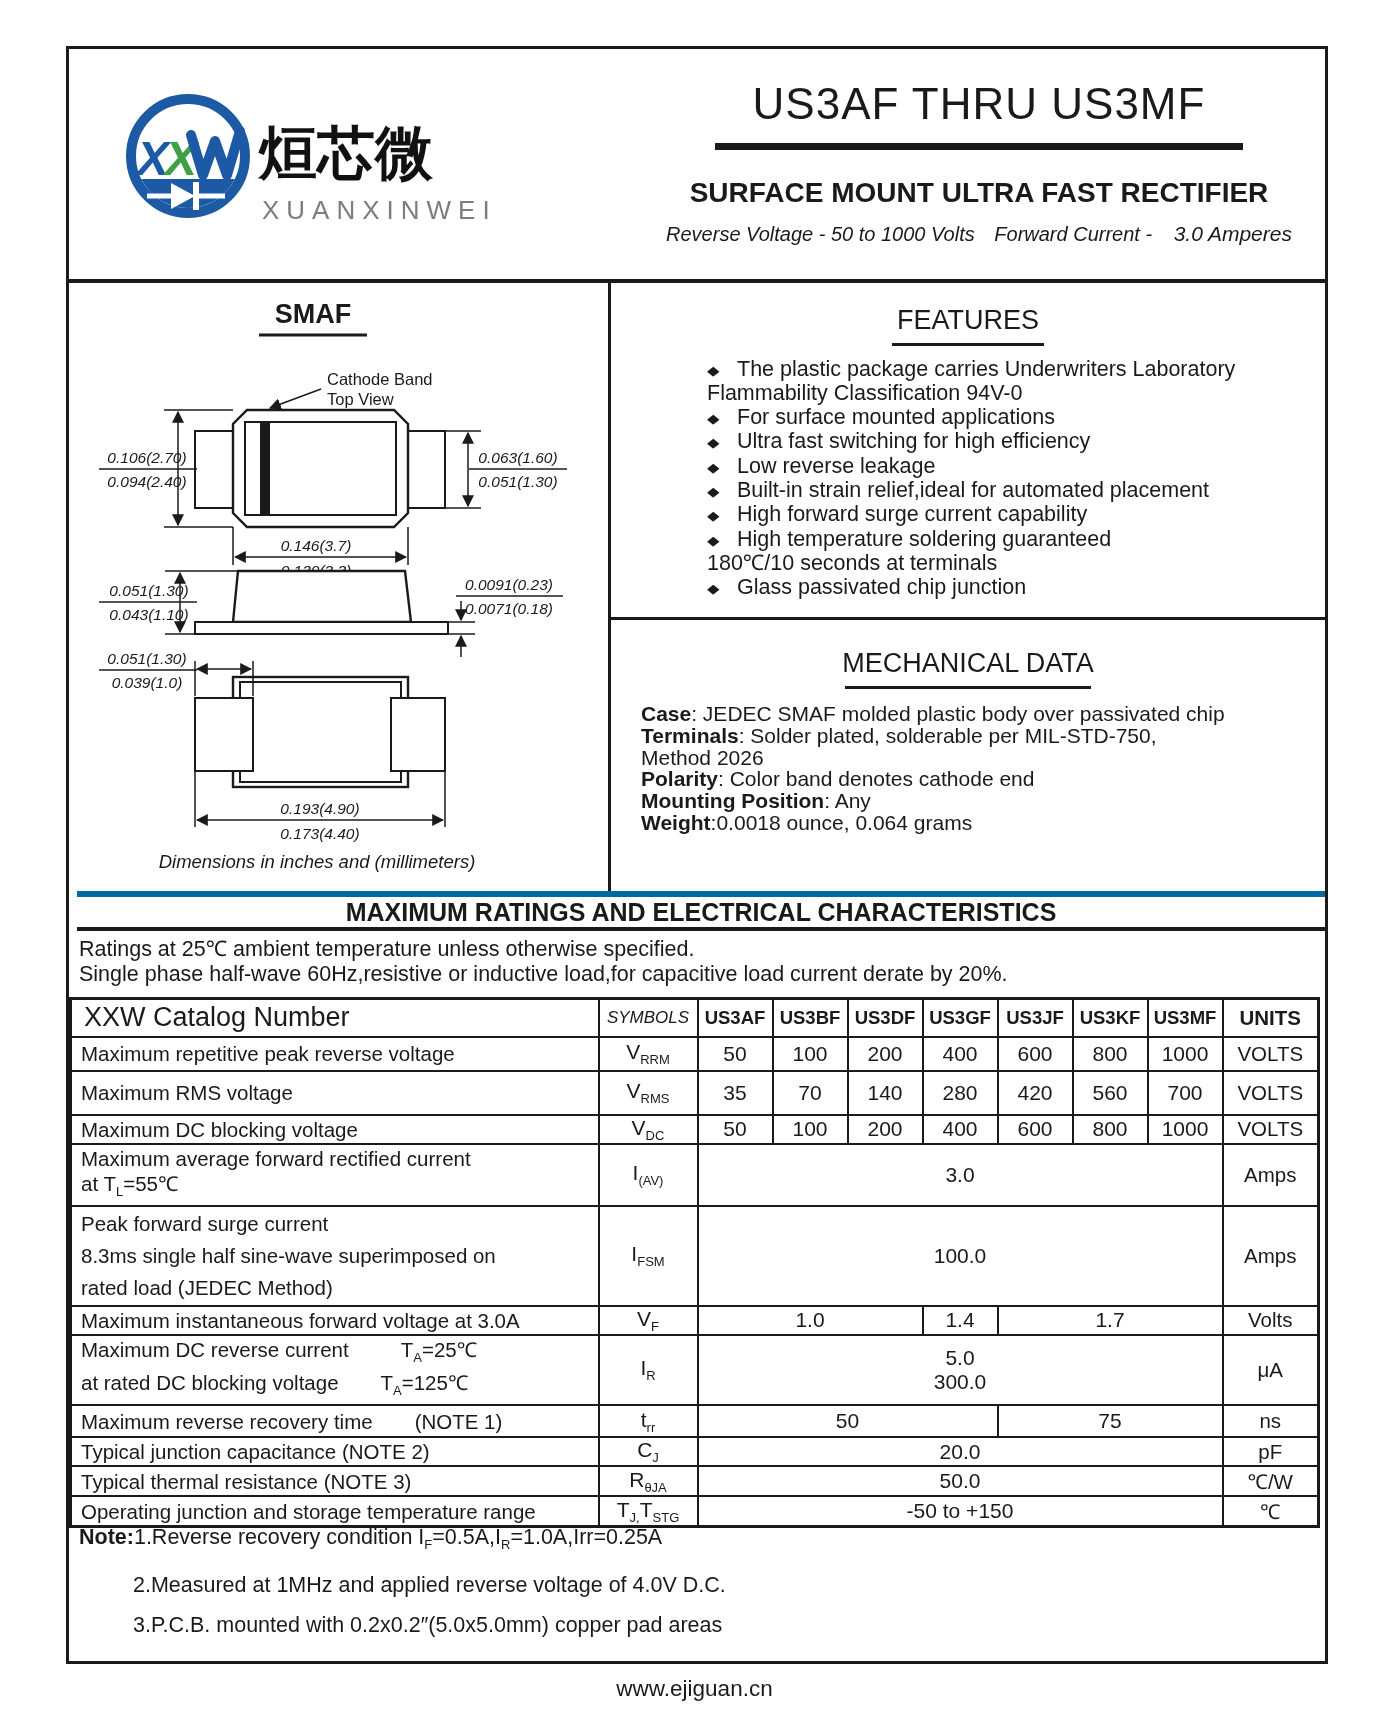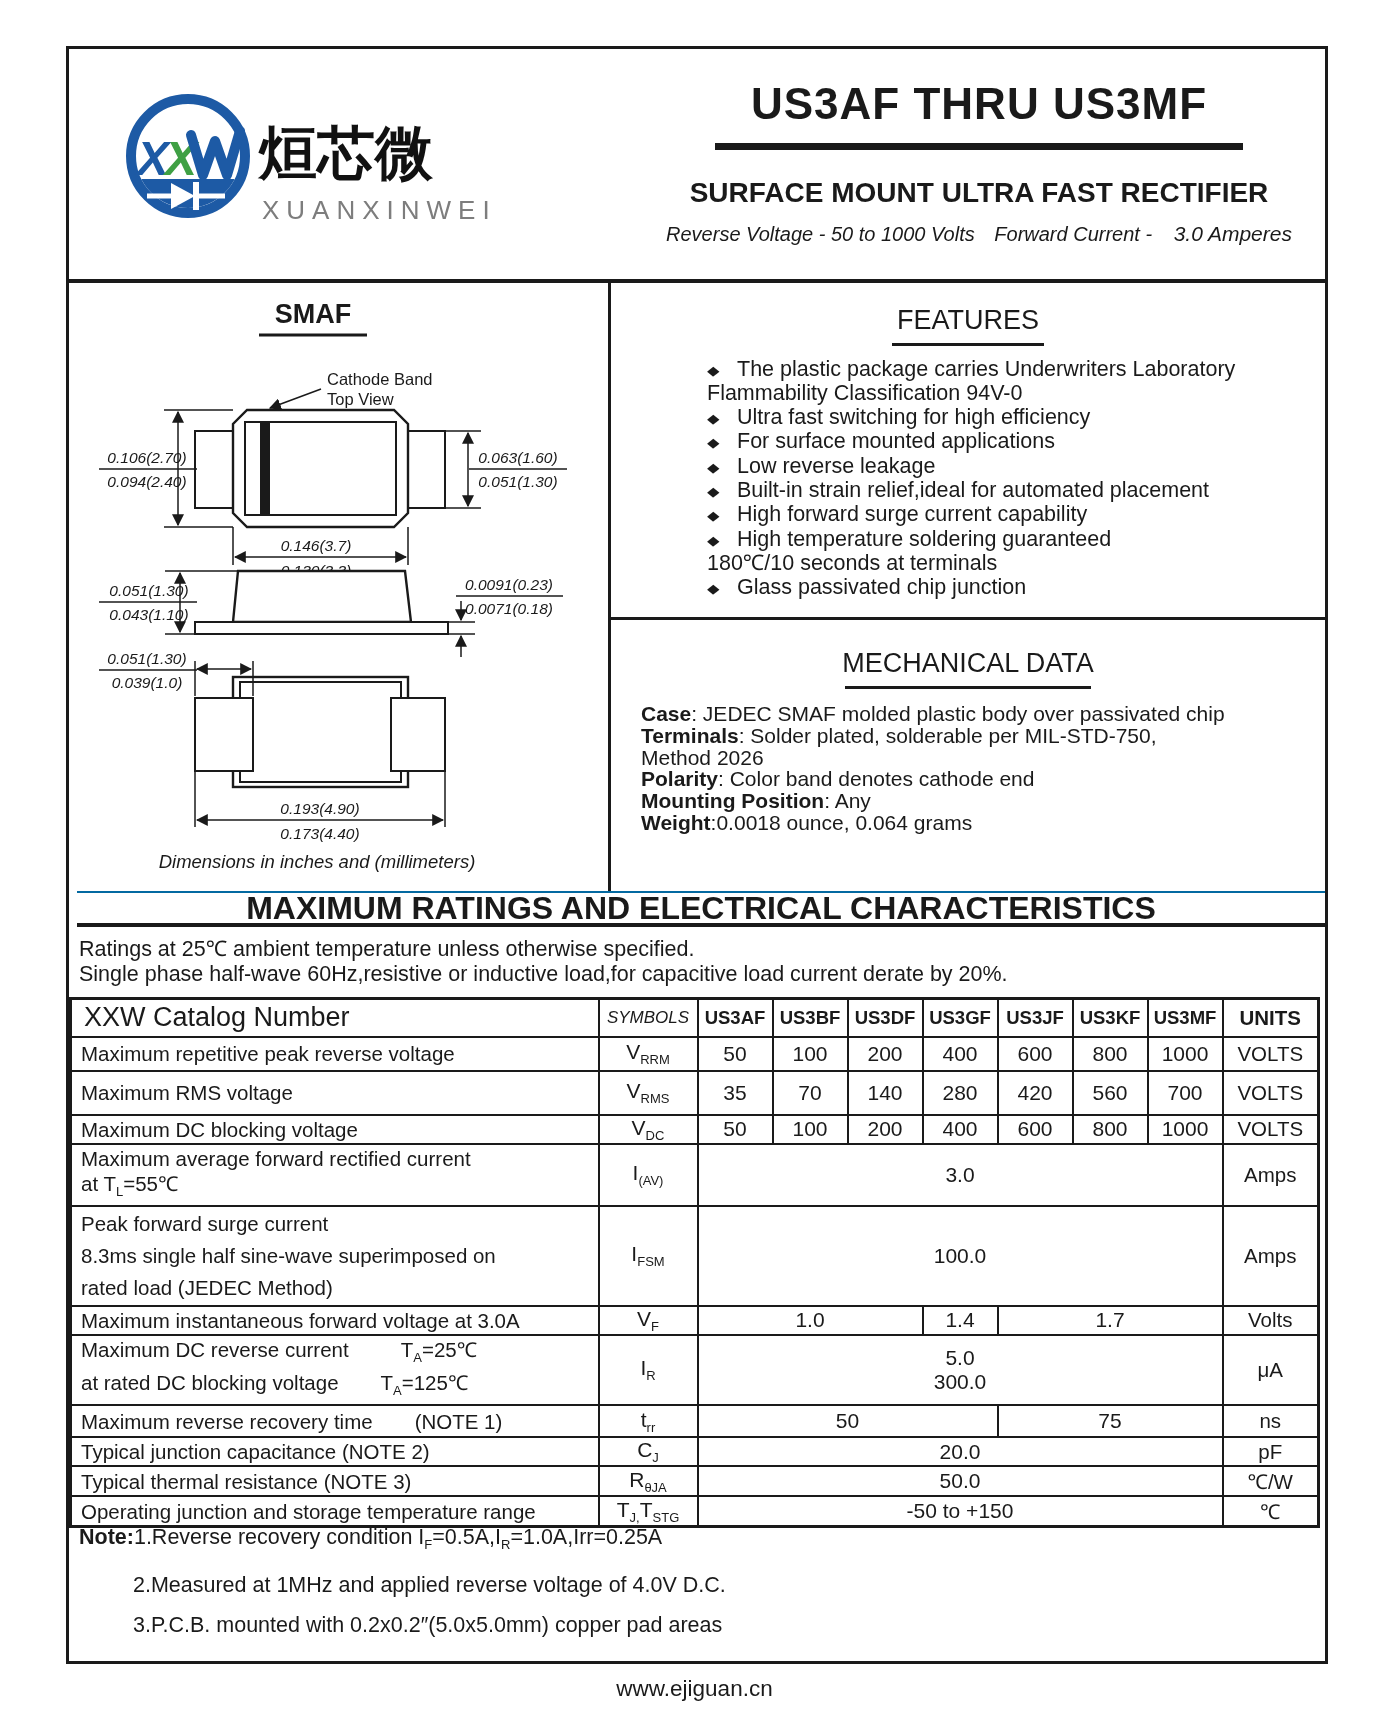--- a/index.html
+++ b/index.html
@@ -6,21 +6,21 @@
   .page{position:relative;width:1389px;height:1736px;background:#ffffff;
         font-family:"Liberation Sans",sans-serif;color:#1a1a1a;overflow:hidden}
   .box{position:absolute;left:66px;top:46px;width:1256px;height:1612px;
        border:3px solid #1a1a1a;box-sizing:content-box}
   .hline{position:absolute;background:#1a1a1a}
   .vline{position:absolute;background:#1a1a1a}
 
   
   .logo-svg{position:absolute;left:38px;top:34px}
   .title-block{position:absolute;left:560px;top:30px;width:700px;text-align:center}
-  .part-title{font-size:44px;font-weight:bold;letter-spacing:1px;margin:0}
+  .part-title{font-size:44px;font-weight:normal;letter-spacing:1px;margin:0}
   .title-rule{width:528px;height:7px;background:#1a1a1a;margin:14px auto 0}
   .part-subtitle{font-size:28px;font-weight:bold;margin:27px 0 0}
   .tagline{font-size:20px;font-style:italic;margin-top:13px}
   .tagline .t2{margin-left:14px}
   .tagline .t3{margin-left:16px;font-size:21px}
 
   
   .panel-left{position:absolute;left:0;top:230px;width:539px;height:614px}
   .dim{font:italic 15.5px "Liberation Sans",sans-serif;fill:#1a1a1a}
   .callout{font:16.5px "Liberation Sans",sans-serif;fill:#1a1a1a}
@@ -39,23 +39,23 @@
   .fline{padding-left:96px}
   .fline.hasb{}
   .blt{display:inline-block;width:30px;font-size:13px;vertical-align:1px;
        transform:scaleX(1.25);transform-origin:left}
   .mech-head{padding-top:20px}
   .mech-text{margin:14px 15px 0 30px;font-size:21px;line-height:21.8px}
   .mech-text b{font-weight:bold}
 
   
   .ratings-bar{position:absolute;top:842px;left:8px;right:0;height:30px;
-     border-top:2px solid #0369a1;border-bottom:4px solid #1a1a1a;
+     border-top:6px solid #0369a1;border-bottom:4px solid #1a1a1a;
      display:flex;align-items:center;justify-content:center;
-     font-size:32px;font-weight:bold}
+     font-size:25px;font-weight:bold}
   .ratings-notes{position:absolute;top:888px;left:10px;right:8px;
      font-size:21.5px;line-height:25px}
   table.ratings{border-collapse:collapse;table-layout:fixed;position:absolute;
      top:948px;left:0;width:1248px;border:3px solid #1a1a1a}
   table.ratings td,table.ratings th{border:2px solid #1a1a1a;overflow:hidden;padding:0}
   .param{text-align:left;padding:1px 4px 1px 9px !important;font-size:20.5px;line-height:25px}
   .p3{line-height:32px}
   .th-param{font-weight:normal;font-size:27px;text-align:left;padding-left:12px !important}
   .th-sym{font-style:italic;font-weight:normal;font-size:17px;text-align:center}
   .th-dev{font-size:18.5px;text-align:center}
@@ -200,22 +200,22 @@
         <text class="cap" x="248" y="589" text-anchor="middle">Dimensions in inches and (millimeters)</text>
       </svg>
     </div>
 
     <div class="panel-right">
       <h2 class="feat-head">FEATURES</h2>
       <div class="head-rule" style="width:152px"></div>
       <div class="feat-list">
         <div class="fline hasb"><span class="blt">◆</span><span>The plastic package carries Underwriters Laboratory</span></div>
         <div class="fline"><span>Flammability Classification 94V-0</span></div>
+        <div class="fline hasb"><span class="blt">◆</span><span>For surface mounted applications</span></div>
         <div class="fline hasb"><span class="blt">◆</span><span>Ultra fast switching for high efficiency</span></div>
-        <div class="fline hasb"><span class="blt">◆</span><span>For surface mounted applications</span></div>
         <div class="fline hasb"><span class="blt">◆</span><span>Low reverse leakage</span></div>
         <div class="fline hasb"><span class="blt">◆</span><span>Built-in strain relief,ideal for automated placement</span></div>
         <div class="fline hasb"><span class="blt">◆</span><span>High forward surge current capability</span></div>
         <div class="fline hasb"><span class="blt">◆</span><span>High temperature soldering guaranteed</span></div>
         <div class="fline"><span>180℃/10 seconds at terminals</span></div>
         <div class="fline hasb"><span class="blt">◆</span><span>Glass passivated chip junction</span></div>
       </div>
 
       <div class="hline" style="left:0;top:338px;width:714px;height:3px"></div>
 

